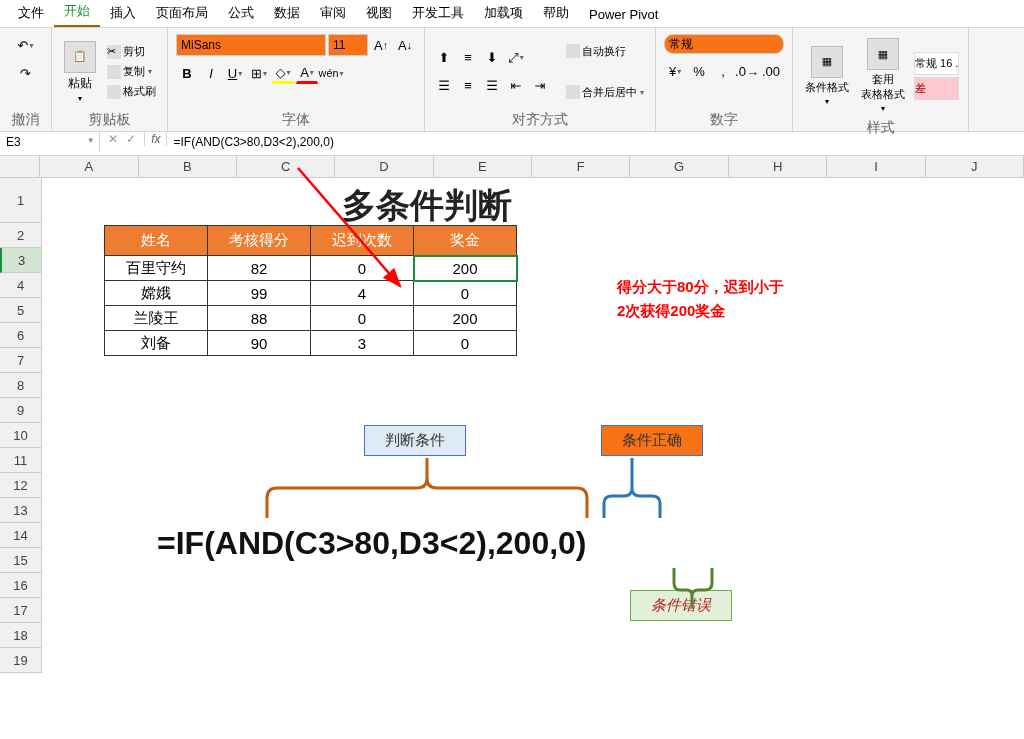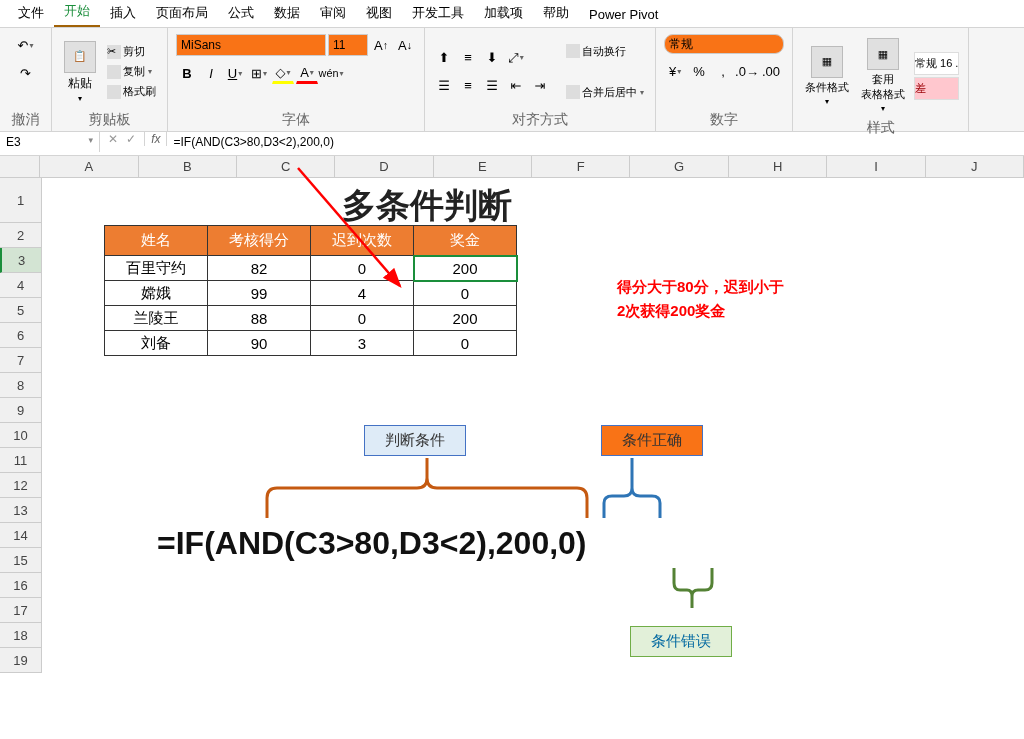--- a/index.html
+++ b/index.html
@@ -60,21 +60,21 @@
     .data-table th { background: #ed7d31; color: #fff; border: 1px solid #333; padding: 5px 0; font-size: 15px; font-weight: normal; width: 103px; height: 25px; }
     .data-table td { border: 1px solid #333; text-align: center; font-size: 15px; width: 103px; height: 25px; }
     .data-table td.selected-cell { outline: 2px solid #1a8e3b; outline-offset: -1px; }
     
     .red-note { position: absolute; left: 575px; top: 97px; color: #ff0000; font-weight: bold; font-size: 15px; line-height: 1.6; }
     
     
     .anno-box { position: absolute; padding: 5px 20px; font-size: 15px; border: 1px solid; }
     .anno1 { left: 322px; top: 247px; background: #deebf7; border-color: #4472c4; color: #333; }
     .anno2 { left: 535px; top: 247px; background: #f97316; border-color: #4472c4; color: #333; margin-left: 24px; }
-    .anno3 { left: 588px; top: 448px; background: #e2f0d9; border-color: #70ad47; color: #0369a1; }
+    .anno3 { left: 588px; top: 412px; background: #e2f0d9; border-color: #70ad47; color: #b91c1c; font-style: italic; }
     
     
     .bracket-svg { position: absolute; left: 0; top: 0; pointer-events: none; }
     
     .big-formula { position: absolute; left: 115px; top: 347px; font-size: 32px; font-weight: bold; color: #111; white-space: nowrap; }
     
     
     .red-arrow { position: absolute; }
   </style>
 </head>

